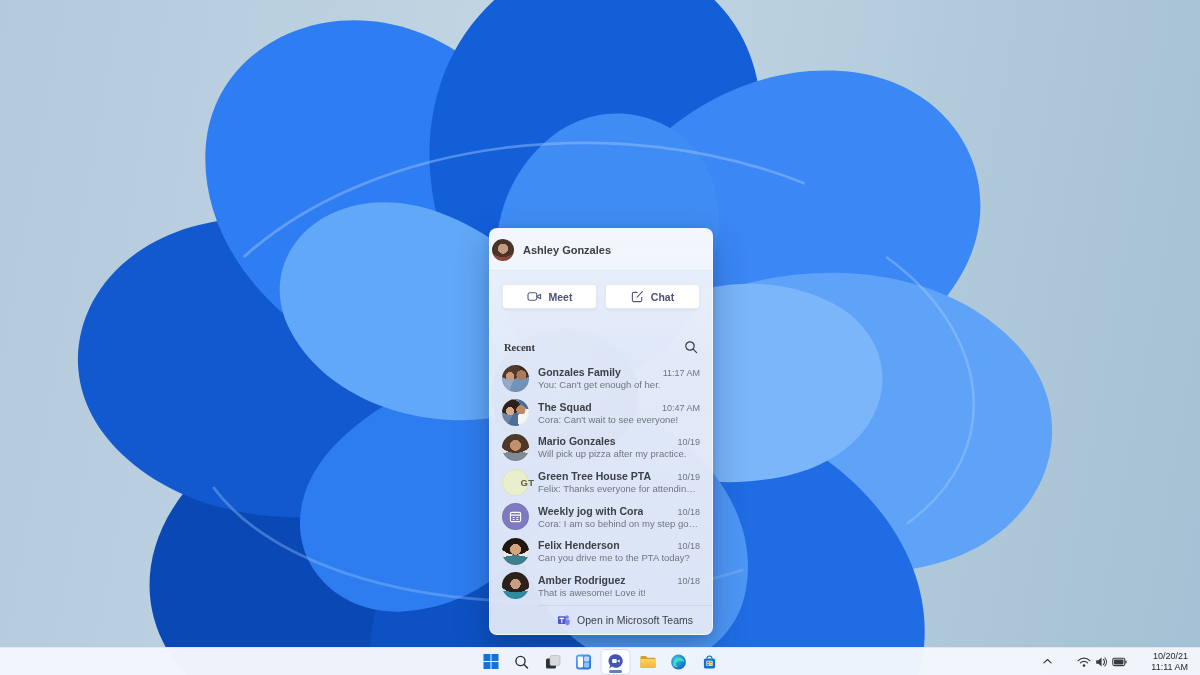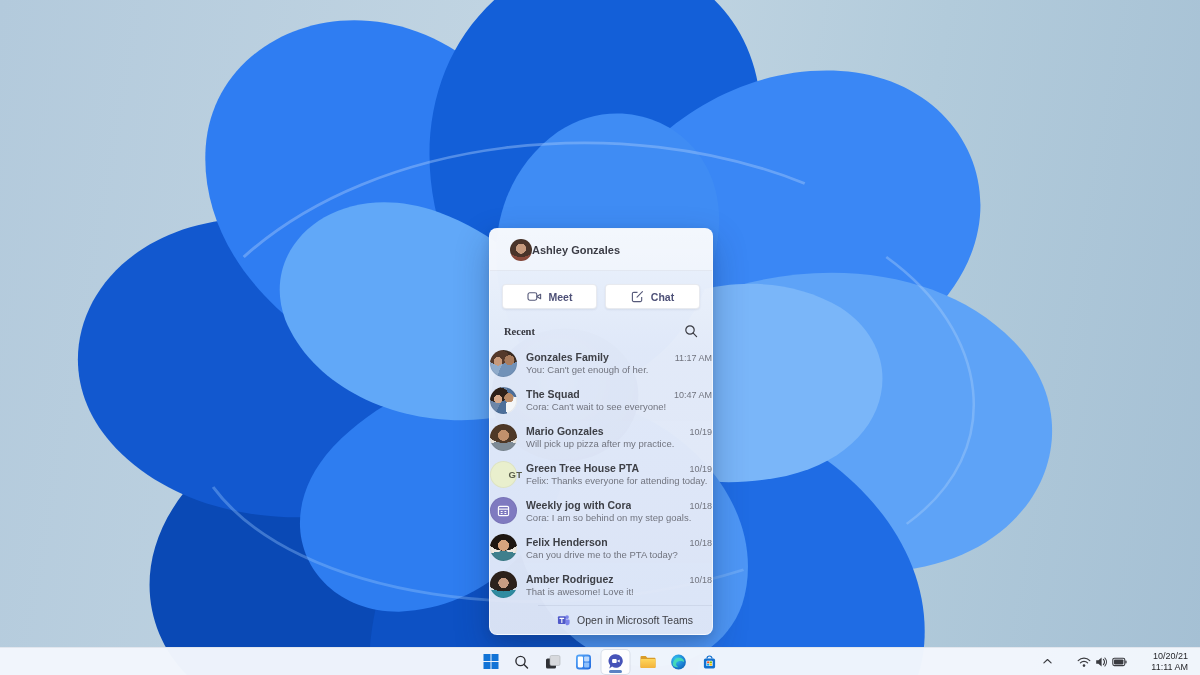--- a/index.html
+++ b/index.html
@@ -11,46 +11,46 @@
     background:linear-gradient(100deg,#b3cadc 0%,#c3d6e3 45%,#b2cbdb 72%,#a5c0d4 100%); }
   .bloom { position:absolute; left:0; top:0; }
 
   
   .flyout { position:absolute; left:489px; top:228px; width:224px; height:407px;
     border-radius:8px; overflow:hidden; display:flex; flex-direction:column;
     background:linear-gradient(180deg, rgba(243,246,252,0.96) 0%, rgba(232,237,248,0.95) 30%, rgba(228,233,246,0.94) 100%);
     border:1px solid rgba(255,255,255,0.55);
     box-shadow:0 14px 34px rgba(20,40,80,0.30), 0 3px 8px rgba(20,40,80,0.14); }
 
-  .fly-header { height:42px; flex:0 0 42px; display:flex; align-items:center; 
-    padding:0 20px; background:rgba(255,255,255,0.40);
+  .fly-header { height:42px; flex:0 0 42px; display:flex; align-items:center; gap:9px;
+    padding:0 2px; background:rgba(255,255,255,0.40);
     border-bottom:1px solid rgba(70,80,110,0.08); }
   .hdr-avatar { width:22px; height:22px; border-radius:50%; flex:0 0 22px;
     background:
       radial-gradient(circle at 50% 44%, #c69a7e 0 30%, rgba(0,0,0,0) 31%),
       radial-gradient(ellipse 68% 52% at 50% 30%, #4a342a 0 99%, rgba(0,0,0,0) 100%),
       radial-gradient(ellipse 80% 42% at 50% 100%, #8a4a3c 0 99%, rgba(0,0,0,0) 100%),
       #cfd9e4;
     box-shadow:inset 0 0 0 1px rgba(0,0,0,0.06); }
   .hdr-name { font-size:11px; font-weight:bold; color:#3b3c45; }
 
-  .fly-buttons { display:flex; gap:8px; margin:13px 12px 0; }
+  .fly-buttons { display:flex; gap:8px; margin:13px 12px 16px; }
   .fly-btn { flex:1; height:25px; display:flex; align-items:center; justify-content:center; gap:7px;
     background:#ffffff; border:1px solid rgba(95,105,145,0.14); border-radius:4px;
     box-shadow:0 1px 2px rgba(30,40,80,0.08); cursor:pointer;
     font-size:10.5px; font-weight:bold; color:#4d5077; }
   .fly-btn svg { display:block; }
 
   .fly-recent { display:flex; align-items:center; justify-content:space-between;
     margin:15px 14px 5px;font-family:Liberation Serif, serif; }
   .recent-label { font-size:10.5px; font-weight:bold; color:#35363e; }
   .search-ic { width:14px; height:14px; cursor:pointer; }
 
   .fly-list { flex:1; display:flex; flex-direction:column; padding:2px 0 2px; }
-  .conv-row { flex:1; display:flex; align-items:center; gap:9px; padding:0 0; cursor:pointer; }
+  .conv-row { flex:1; display:flex; align-items:center; gap:9px; padding:0 12px; cursor:pointer; }
   .conv-avatar { width:27px; height:27px; border-radius:50%; flex:0 0 27px;
     box-shadow:inset 0 0 0 1px rgba(0,0,0,0.05);
     display:flex; align-items:center; justify-content:center; }
   .conv-main { flex:1; min-width:0; }
   .conv-line1 { display:flex; justify-content:space-between; align-items:baseline; }
   .conv-name { font-size:10.5px; font-weight:bold; color:#3e4047; white-space:nowrap;
     overflow:hidden; text-overflow:ellipsis; }
   .conv-time { font-size:9px; color:#71747f; margin-left:6px; flex:0 0 auto; }
   .conv-preview { font-size:9.5px; color:#71747f; margin-top:1px; white-space:nowrap;
     overflow:hidden; text-overflow:ellipsis; }

